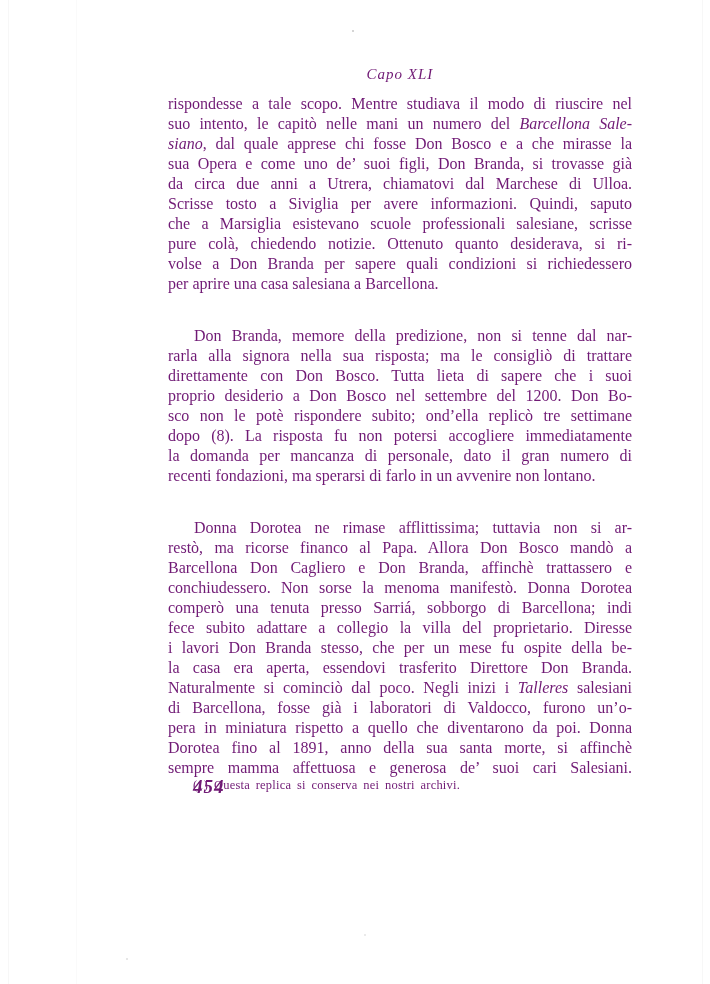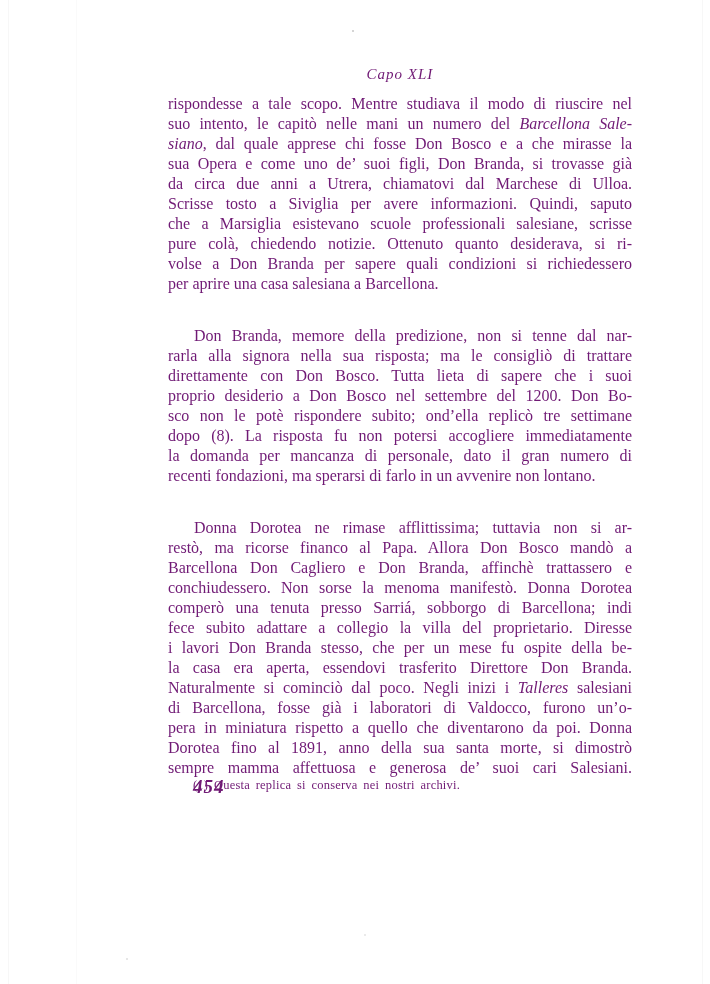--- a/index.html
+++ b/index.html
@@ -121,20 +121,20 @@
       <div class="line"><span>restò, ma ricorse financo al Papa. Allora Don Bosco mandò a</span></div>
       <div class="line"><span>Barcellona Don Cagliero e Don Branda, affinchè trattassero e</span></div>
       <div class="line"><span>conchiudessero. Non sorse la menoma manifestò. Donna Dorotea</span></div>
       <div class="line"><span>comperò una tenuta presso Sarriá, sobborgo di Barcellona; indi</span></div>
       <div class="line"><span>fece subito adattare a collegio la villa del proprietario. Diresse</span></div>
       <div class="line"><span>i lavori Don Branda stesso, che per un mese fu ospite della be-</span></div>
       <div class="line"><span>la casa era aperta, essendovi trasferito Direttore Don Branda.</span></div>
       <div class="line"><span>Naturalmente si cominciò dal poco. Negli inizi i </span><span class="it">Talleres</span><span> salesiani</span></div>
       <div class="line"><span>di Barcellona, fosse già i laboratori di Valdocco, furono un’o-</span></div>
       <div class="line"><span>pera in miniatura rispetto a quello che diventarono da poi. Donna</span></div>
-      <div class="line"><span>Dorotea fino al 1891, anno della sua santa morte, si dimostrò</span></div>
+      <div class="line"><span>Dorotea fino al 1891, anno della sua santa morte, si affinchè</span></div>
       <div class="line"><span>sempre mamma affettuosa e generosa de’ suoi cari Salesiani.</span></div>
     </div>
 
   <div class="footnote">(1) Questa replica si conserva nei nostri archivi.</div>
 
   <div class="page-number">454</div>
 </div>
 
 </body></html>

